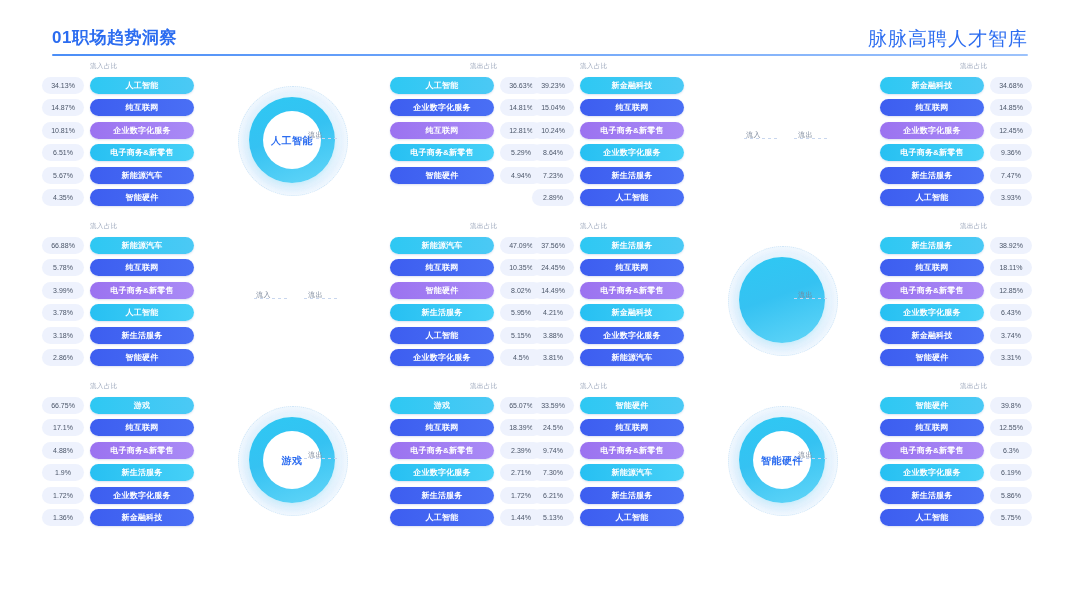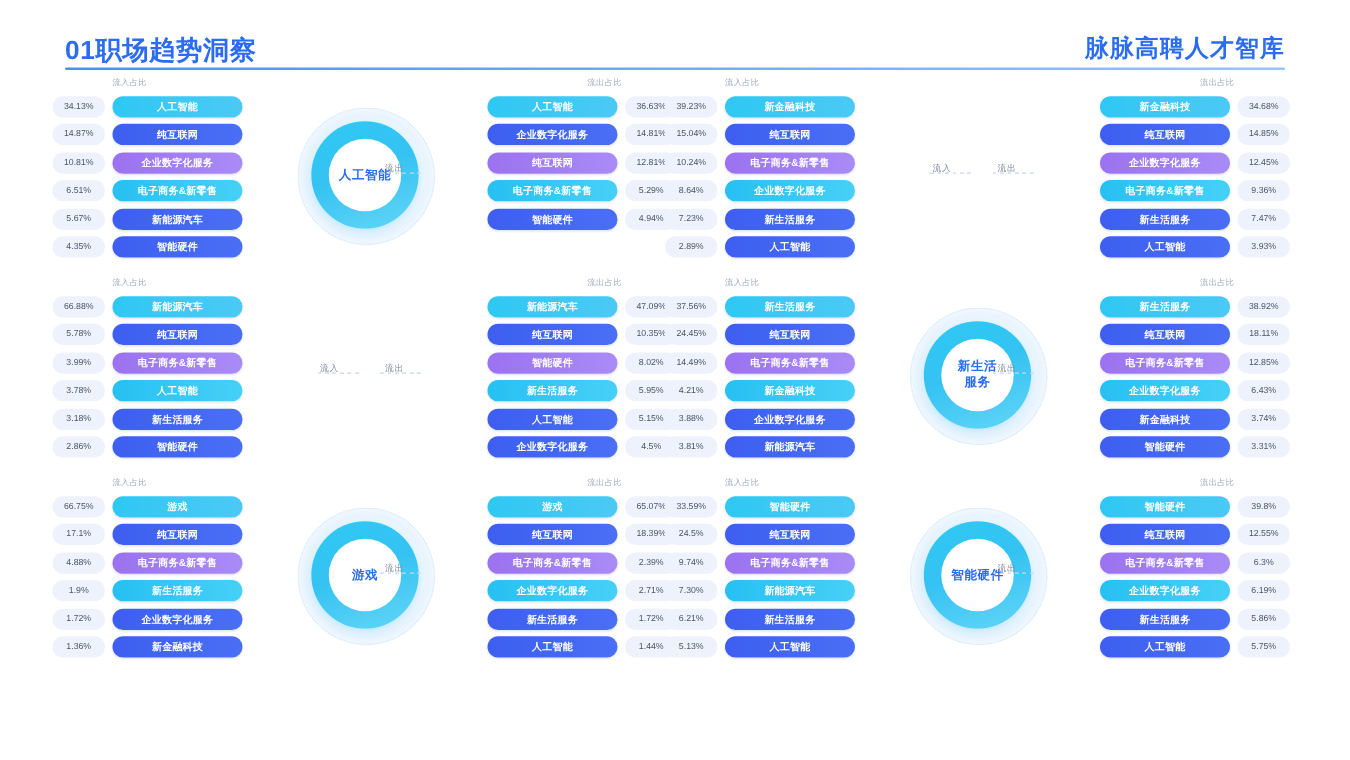--- a/index.html
+++ b/index.html
@@ -9,25 +9,25 @@
     font-family:"Liberation Sans","DejaVu Sans",sans-serif;
     overflow:hidden;
     position:relative;
   }
   
   .header{
     position:absolute;left:0;top:0;width:1080px;height:60px;
   }
   .header-title{
     position:absolute;left:52px;top:26px;
-    font-size:21px;font-weight:bold;color:#2b6cf0;letter-spacing:.5px;
+    font-size:17px;font-weight:bold;color:#2b6cf0;letter-spacing:.5px;
   }
   .header-brand{
     position:absolute;right:52px;top:26px;
-    font-size:19px;font-weight:bold;color:#2b6cf0;letter-spacing:1px;
+    font-size:19px;font-weight:normal;color:#2b6cf0;letter-spacing:1px;
   }
   .header-rule{
     position:absolute;left:52px;top:54px;width:976px;height:2px;
     background:linear-gradient(90deg,#4b8ef7 0%,#6fa6fa 45%,#9cc2fb 100%);
     border-radius:2px;
   }
   
   .grid{
     position:absolute;left:0;top:60px;width:1080px;height:480px;padding-left:28px;
   }
@@ -351,23 +351,20 @@
             <div class="pct">3.81%</div>
             <div class="pill p-blue">新能源汽车</div>
           </div>
         </div>
       </div>
       <div class="dash dash-in"></div>
       <div class="flow-label flow-in">流入</div>
       <div class="hub">
         <div class="hub-halo"></div>
         <div class="hub-ring"></div>
-        <div class="hub-core">
-          <span>新生活<br>服务</span>
-        </div>
       </div>
       <div class="flow-label flow-out">流出</div>
       <div class="dash dash-out"></div>
       <div class="side side-out">
         <div class="side-caption">流出占比</div>
         <div class="rows">
           <div class="row">
             <div class="pct">38.92%</div>
             <div class="pill p-cyan">新生活服务</div>
           </div>

